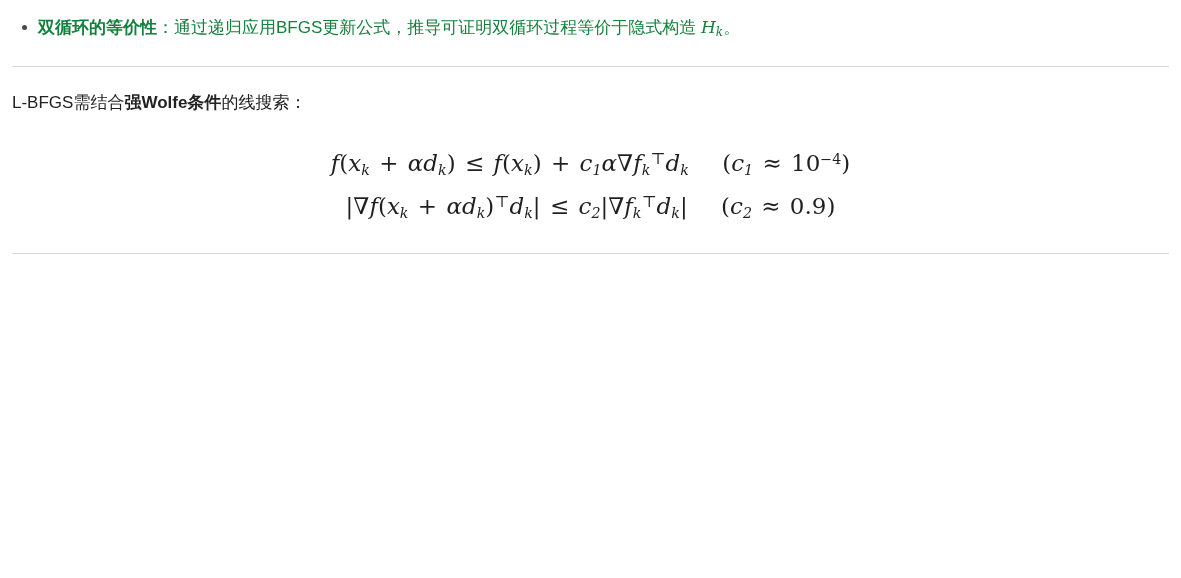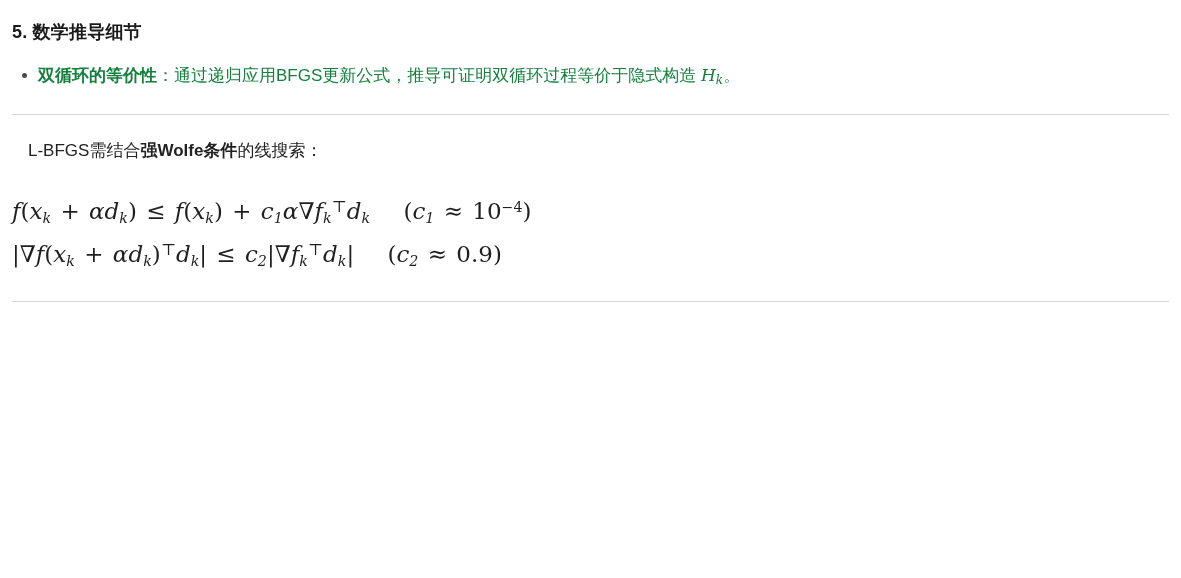--- a/index.html
+++ b/index.html
@@ -63,24 +63,25 @@
     vertical-align: -3px;
   }
   hr.rule {
     border: none;
     border-top: 1px solid #d8d8d8;
     margin: 24px 0 22px 0;
   }
   p.para {
     font-size: 17px;
     line-height: 1.6;
-    margin: 0 0 6px 16px;
+    margin: 0 0 6px 0;
     color: #222;
   }
   .mathblock {
+    text-align: center;
     font-family: "DejaVu Serif", serif;
     margin: 26px 0 10px 0;
   }
   .mathline {
     font-size: 23px;
     line-height: 1.9;
     white-space: nowrap;
     display: block;
   }
   .it { font-style: italic; }
@@ -102,21 +103,20 @@
   }
   .op { font-style: normal; padding: 0 2px; }
   .paren-gap { display: inline-block; width: 26px; }
   .nabla { font-style: normal; }
 </style>
 </head>
 <body>
 
 <div class="page">
 
-  <h3 class="section-title">5. 数学推导细节</h3>
 
   <ul class="bullets">
     <li>
       <span class="b">双循环的等价性</span><span>：</span><span>通过递归应用BFGS更新公式，推导可证明双循环过程等价于隐式构造 </span><span class="mi">H</span><span class="mi-sub">k</span><span>。</span>
     </li>
   </ul>
 
   <hr class="rule">
 
 

